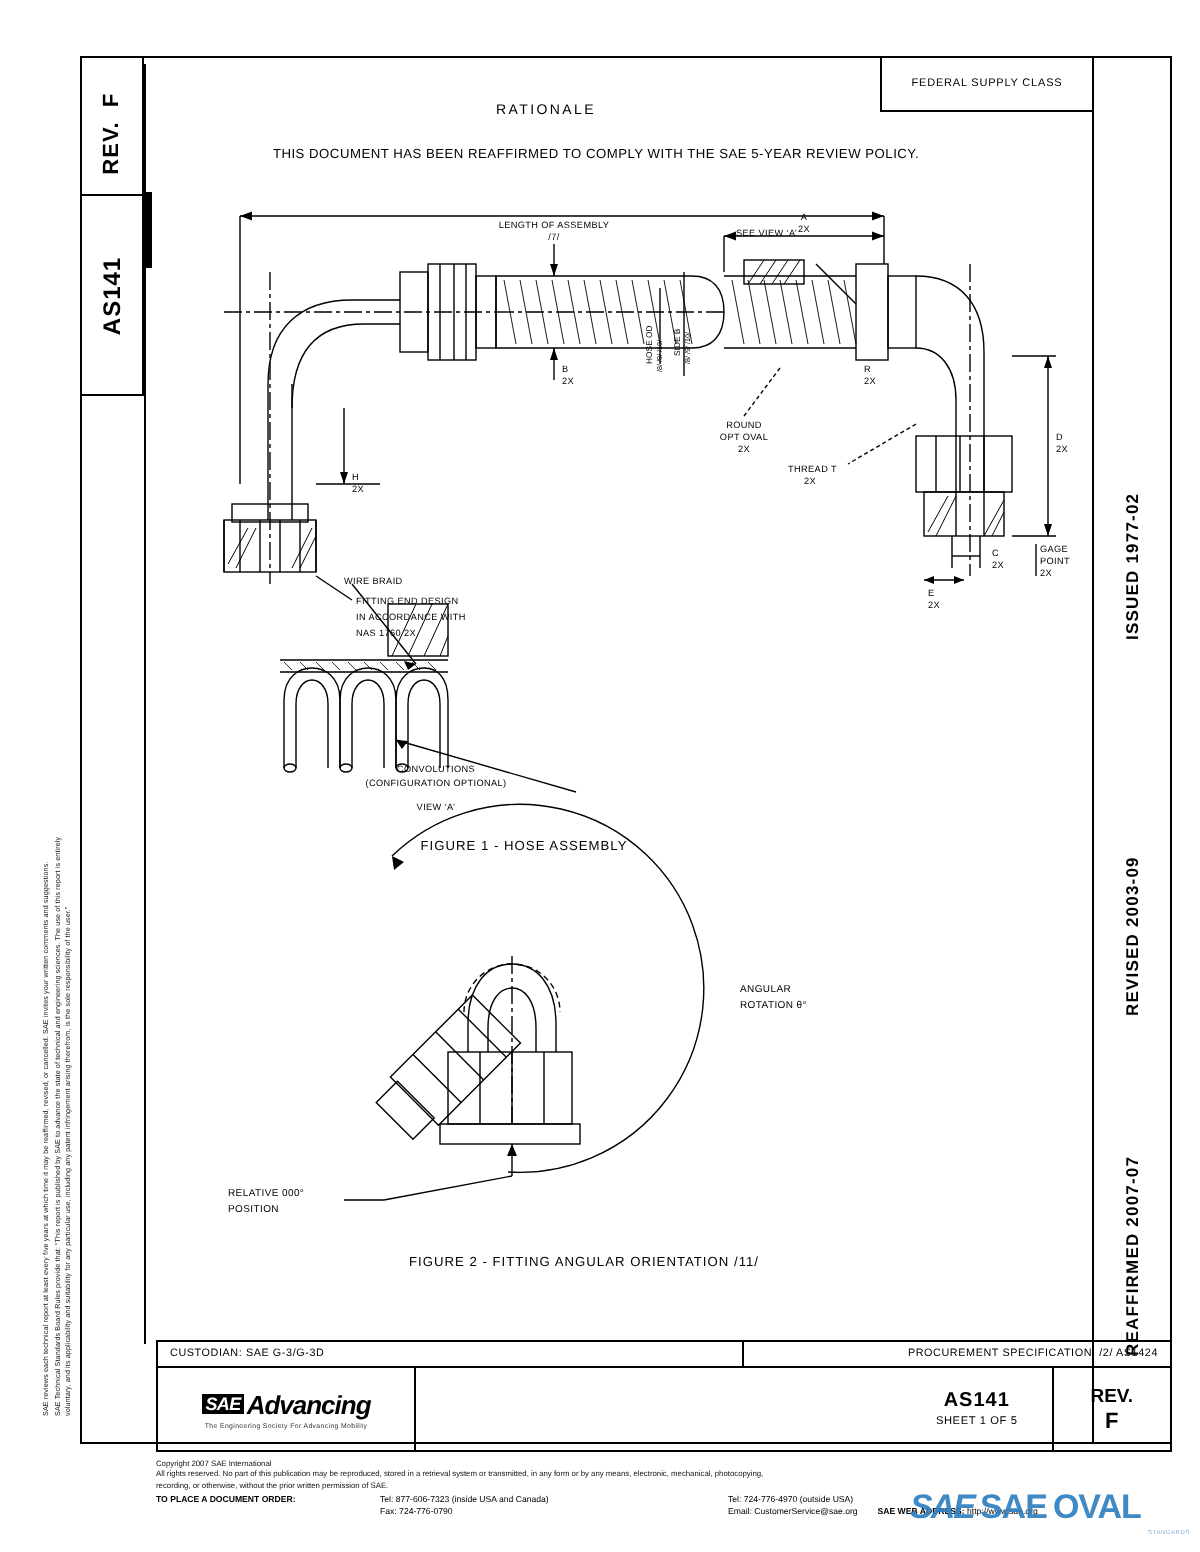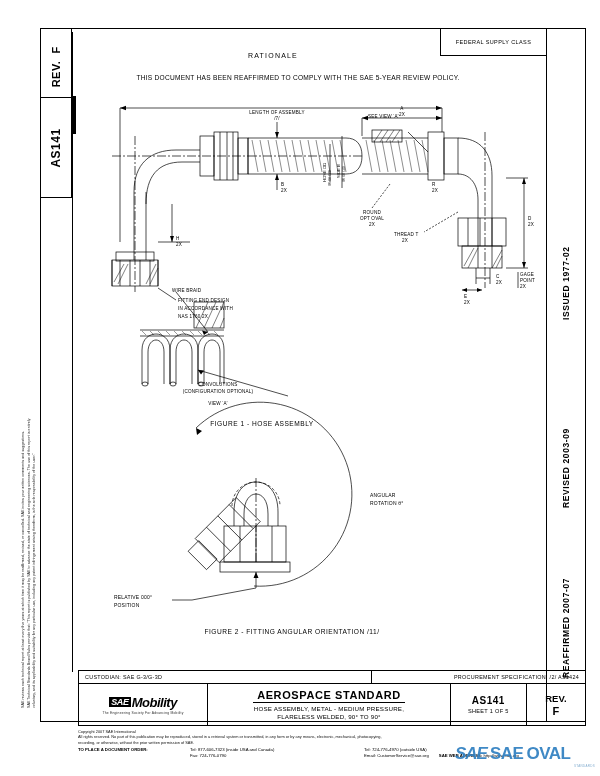--- a/index.html
+++ b/index.html
@@ -438,28 +438,23 @@
         <span>CUSTODIAN: SAE G-3/G-3D</span>
       </div>
       <div id="tb-proc">
         <span>PROCUREMENT SPECIFICATION: /2/ AS1424</span>
       </div>
     </div>
     <div id="tb-row2">
       <div id="tb-logo">
         <div class="sae-mark">
           <span class="sae-block">SAE</span>
-          <span class="sae-wordmark">Mobility</span>
+          <span class="sae-wordmark">Advancing</span>
         </div>
         <div class="sae-tag">The Engineering Society For Advancing Mobility</div>
-      </div>
-      <div id="tb-mid">
-        <div id="as-title">AEROSPACE STANDARD</div>
-        <div class="as-sub">HOSE ASSEMBLY, METAL - MEDIUM PRESSURE,</div>
-        <div class="as-sub">FLARELESS  WELDED, 90° TO 90°</div>
       </div>
       <div id="tb-num">
         <div class="num">AS141</div>
         <div class="sheet">SHEET 1 OF 5</div>
       </div>
       <div id="tb-rev">
         <div class="rl">REV.</div>
         <div class="rv">F</div>
       </div>
     </div>

